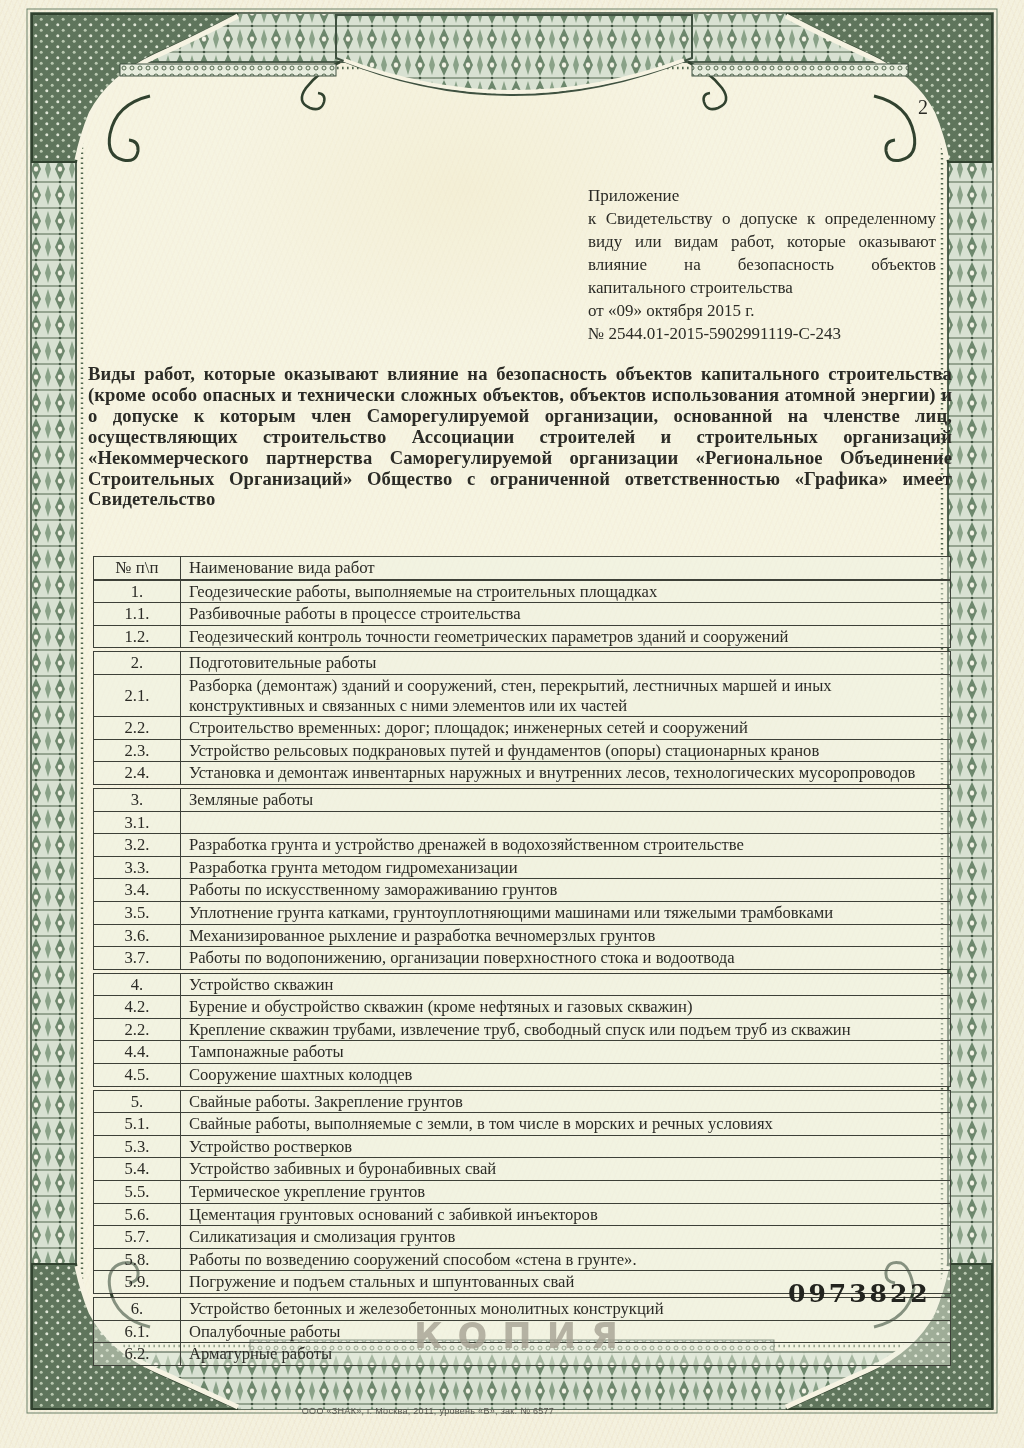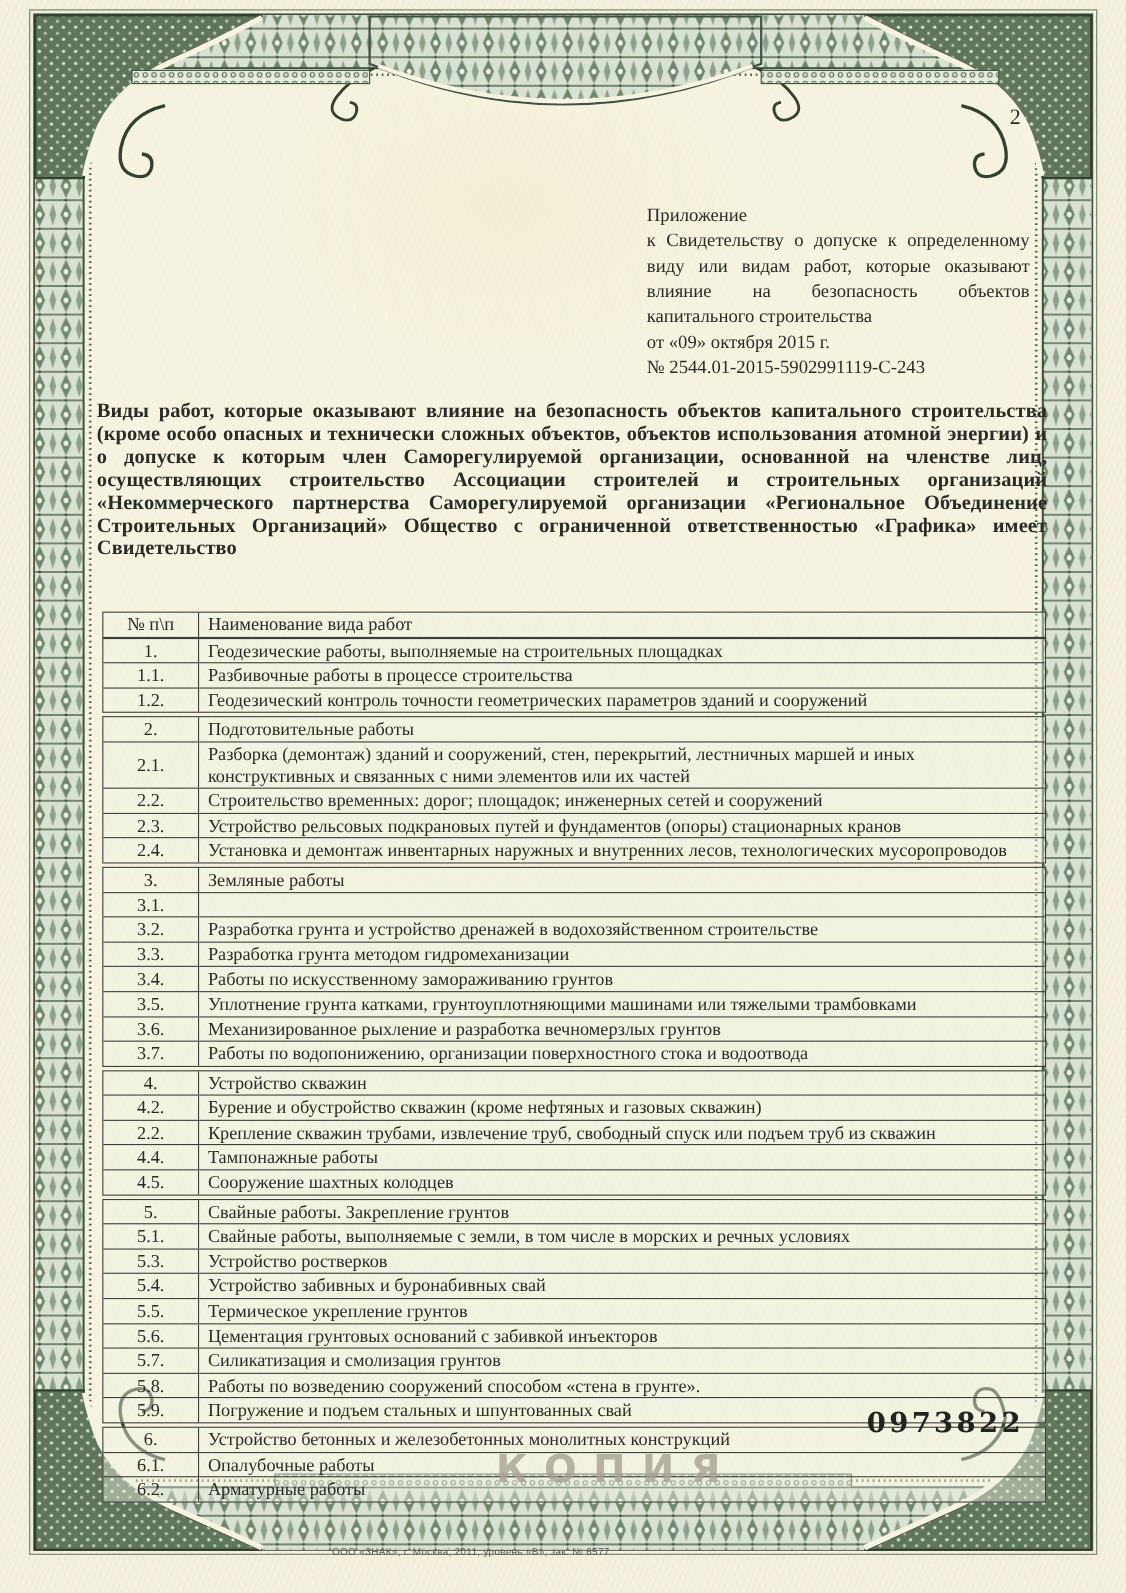--- a/index.html
+++ b/index.html
@@ -57,21 +57,20 @@
   .serial{
     position:absolute;left:788px;top:1279px;
     font-family:"DejaVu Serif",serif;font-weight:bold;
     font-size:25px;letter-spacing:3px;color:#23241f;
   }
   .copy-mark{
     position:absolute;left:414px;top:1316px;
     font-family:"DejaVu Sans",sans-serif;font-weight:bold;
     font-size:35px;letter-spacing:15px;color:#a5a192;opacity:.78;
     filter:blur(.4px);
-    margin-left:37px;
   }
   .printer{
     position:absolute;left:0;top:1406px;width:856px;text-align:center;
     font-family:"Liberation Sans",sans-serif;font-size:9px;color:#55554e;
     letter-spacing:.3px;
   }
 </style>
 </head>
 <body>
 

